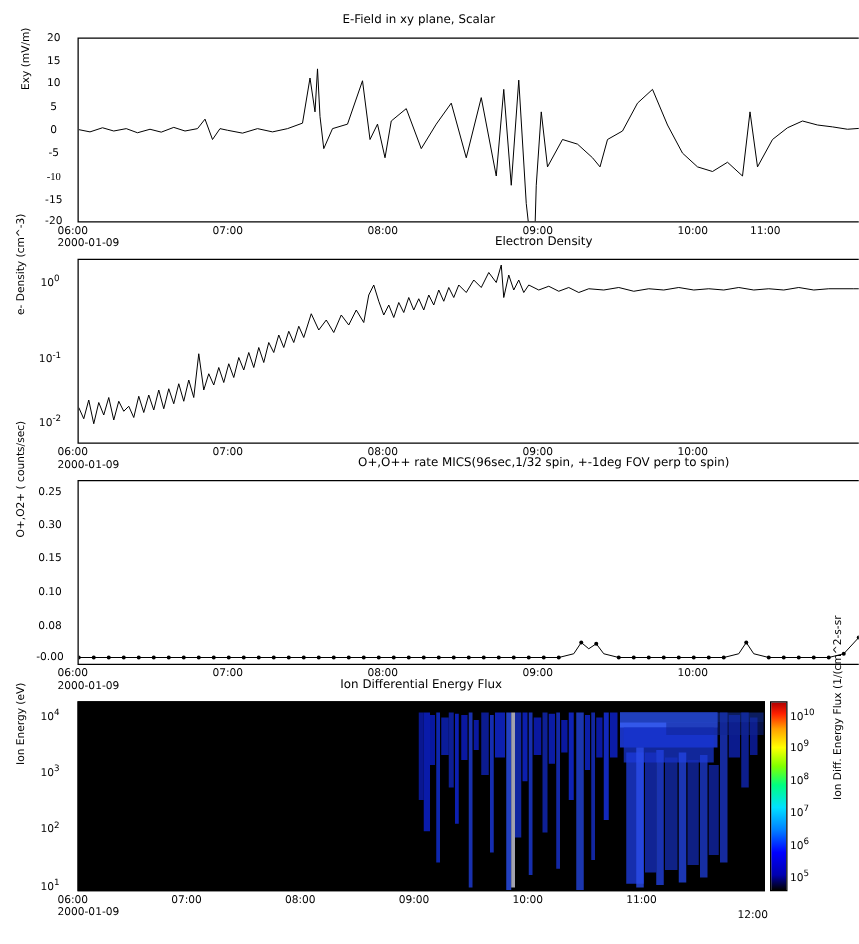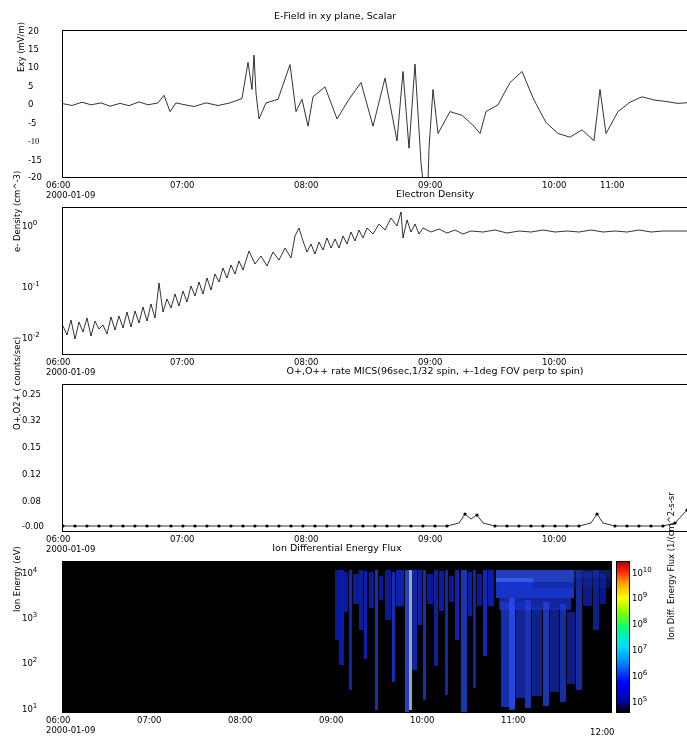--- a/index.html
+++ b/index.html
@@ -4,21 +4,21 @@
 <style>
   html,body{margin:0;padding:0;background:#ffffff;}
   body{width:687px;height:755px;font-family:"DejaVu Sans",sans-serif;color:#000;}
   .page{position:relative;width:687px;height:755px;overflow:hidden;}
 
   .panel{position:absolute;}
   .plotbox{position:absolute;border:1px solid #000;background:#fff;box-sizing:border-box;}
   .title{position:absolute;text-align:center;font-size:9.5px;white-space:nowrap;}
   .ylabel{position:absolute;font-size:8.5px;white-space:nowrap;transform-origin:center center;}
   .ylabel span{display:block;transform:rotate(-90deg);}
-  .tick-label{position:absolute;font-size:8.5px;white-space:nowrap;text-align:left;}
+  .tick-label{position:absolute;font-size:8.5px;white-space:nowrap;text-align:center;}
   .xtick{position:absolute;font-size:8.5px;white-space:nowrap;text-align:right;}
   .datelabel{position:absolute;font-size:8.5px;white-space:nowrap;}
   svg{display:block;}
   .cb-label{position:absolute;font-size:8.5px;white-space:nowrap;}
   .cb-label span{display:block;transform:rotate(-90deg);transform-origin:center center;}
   .cbtick{position:absolute;font-size:8.5px;white-space:nowrap;}
 </style>
 </head>
 <body>
 
@@ -180,23 +180,23 @@
             <circle cx="702" cy="78" r="1.6"></circle>
             <circle cx="708" cy="84" r="1.6"></circle>
           <circle cx="720" cy="76" r="1.6"></circle>
             <circle cx="726" cy="64" r="1.6"></circle>
             <circle cx="736" cy="86" r="1.6"></circle>
         </g>
       </svg>
     </div>
 
     <div class="tick-label" style="left:22px;top:389px;width:36px;">0.25</div>
-    <div class="tick-label" style="left:22px;top:415px;width:36px;">0.32</div>
+    <div class="tick-label" style="left:22px;top:415px;width:36px;">0.30</div>
     <div class="tick-label" style="left:22px;top:442px;width:36px;">0.15</div>
-    <div class="tick-label" style="left:22px;top:469px;width:36px;">0.12</div>
+    <div class="tick-label" style="left:22px;top:469px;width:36px;">0.10</div>
     <div class="tick-label" style="left:22px;top:496px;width:36px;">0.08</div>
     <div class="tick-label" style="left:22px;top:521px;width:36px;">-0.00</div>
 
     <div class="xtick" style="left:46px;top:534px;">06:00</div>
     <div class="xtick" style="left:170px;top:534px;">07:00</div>
     <div class="xtick" style="left:294px;top:534px;">08:00</div>
     <div class="xtick" style="left:418px;top:534px;">09:00</div>
     <div class="xtick" style="left:542px;top:534px;">10:00</div>
     <div class="datelabel" style="left:46px;top:544px;">2000-01-09</div>
   </div>

